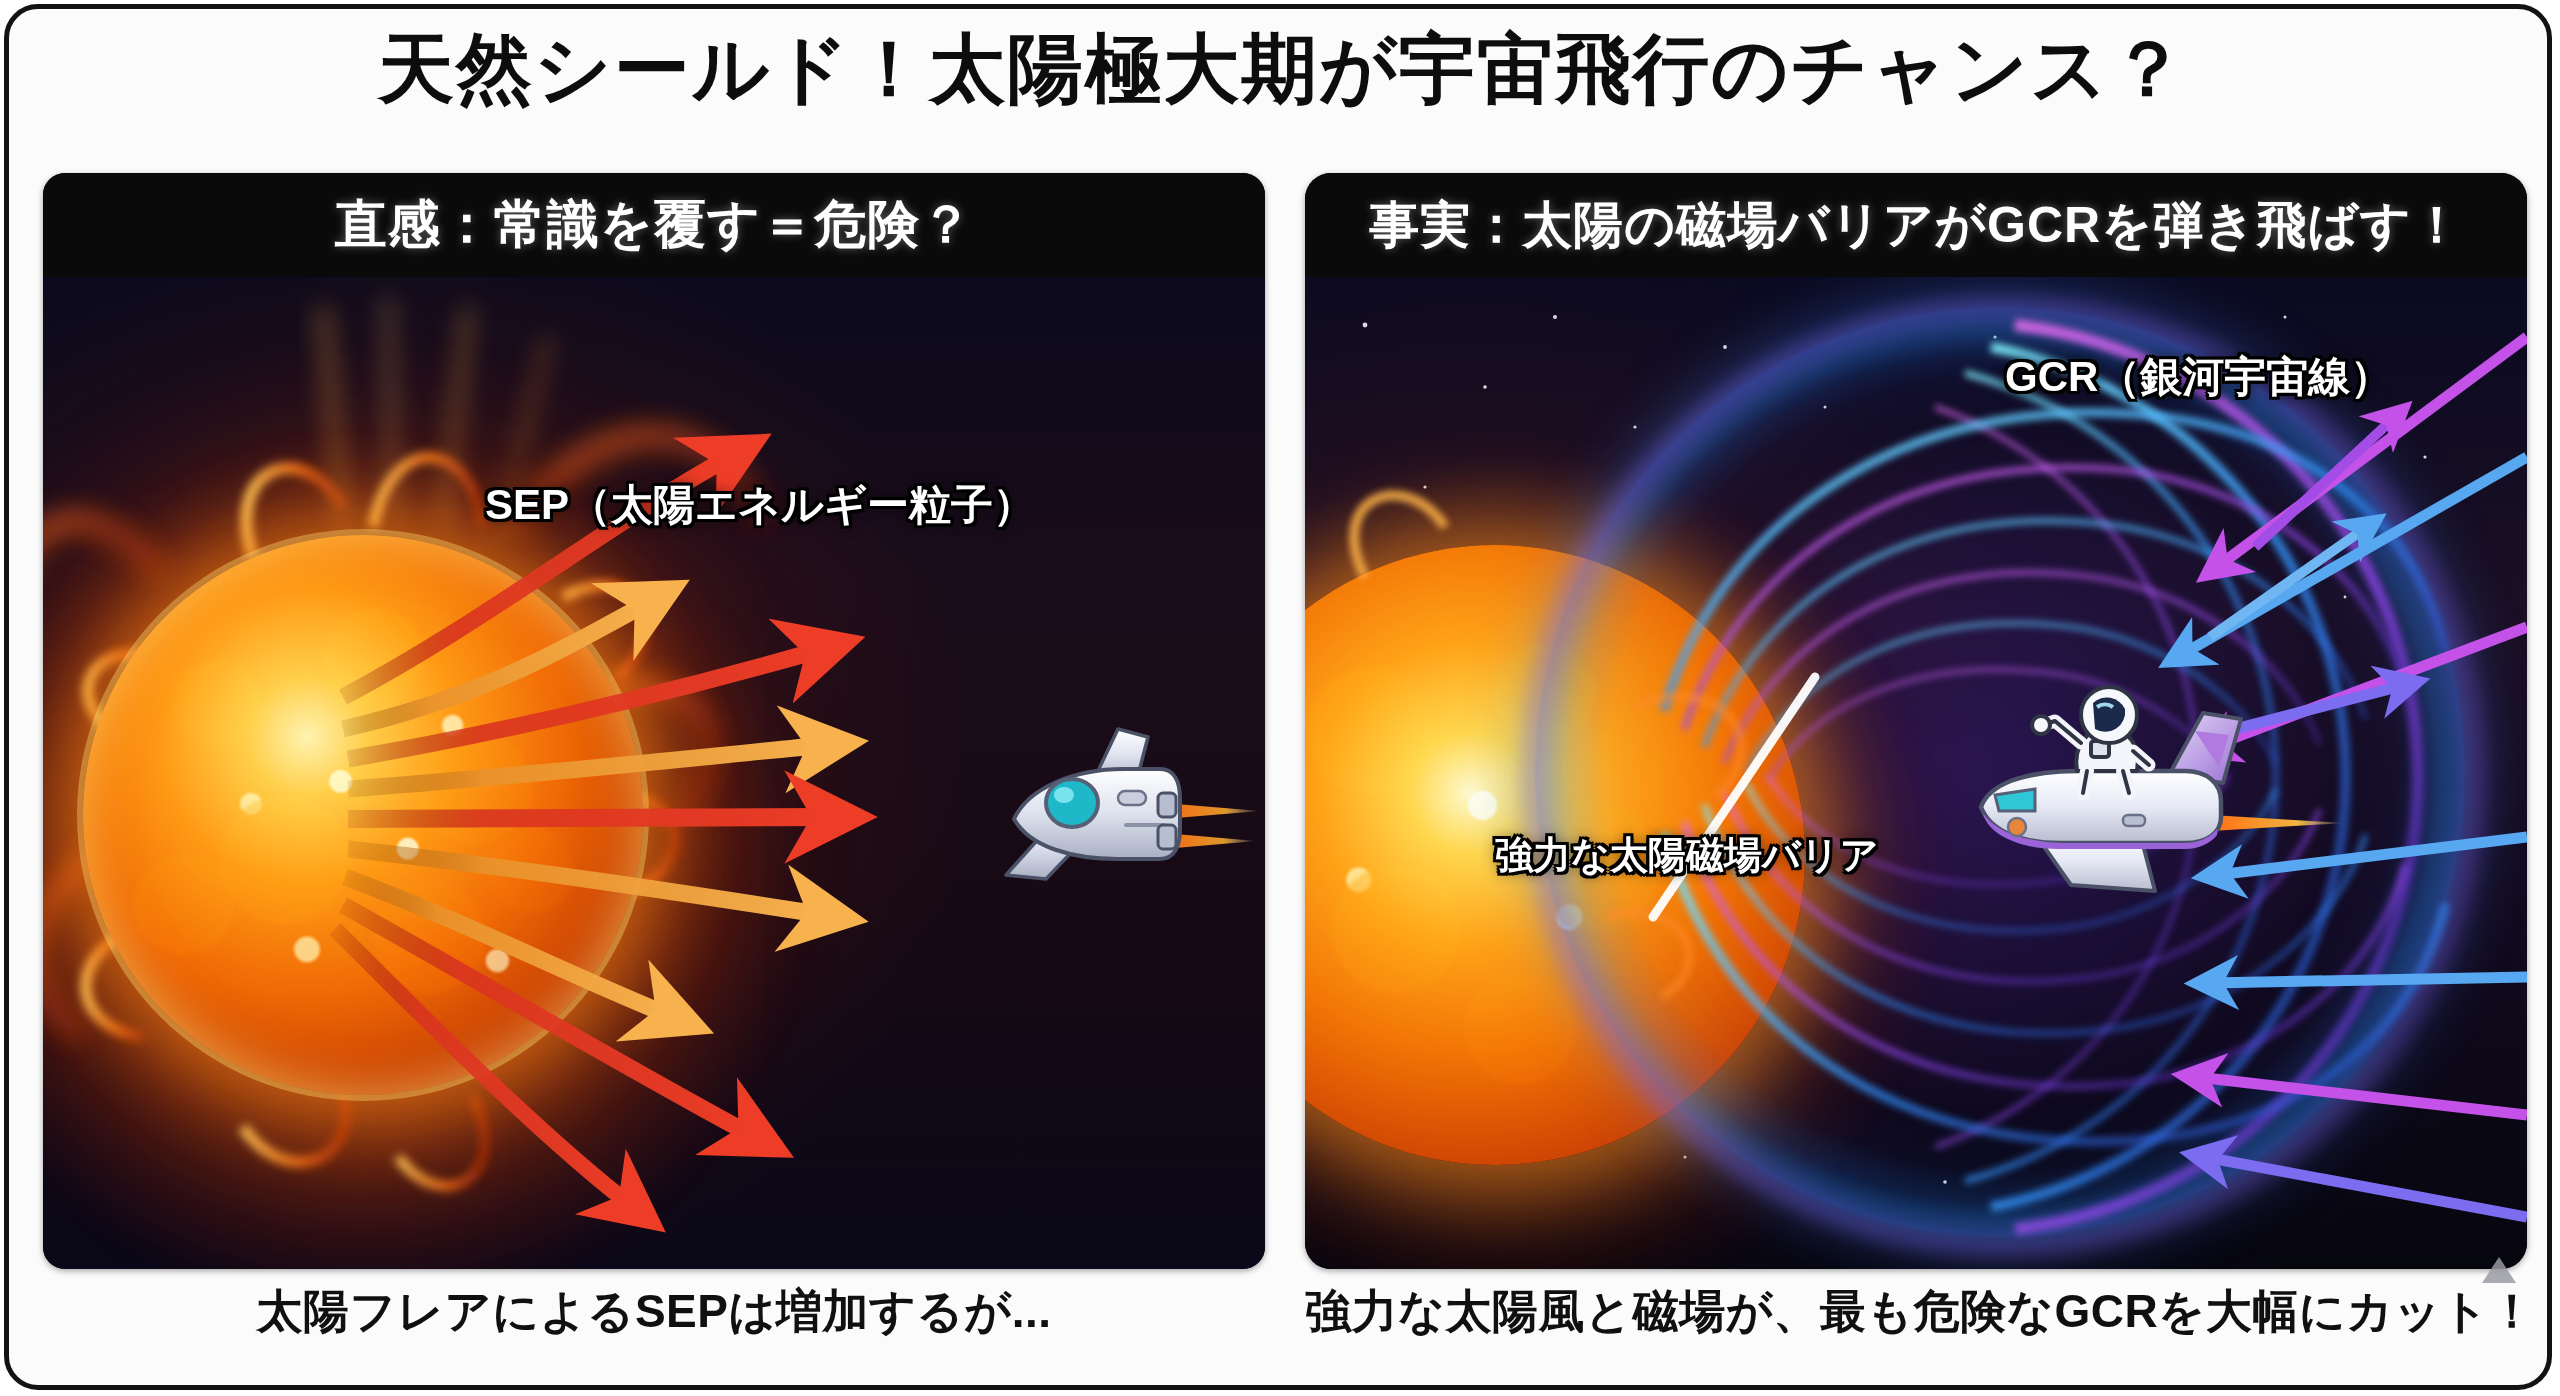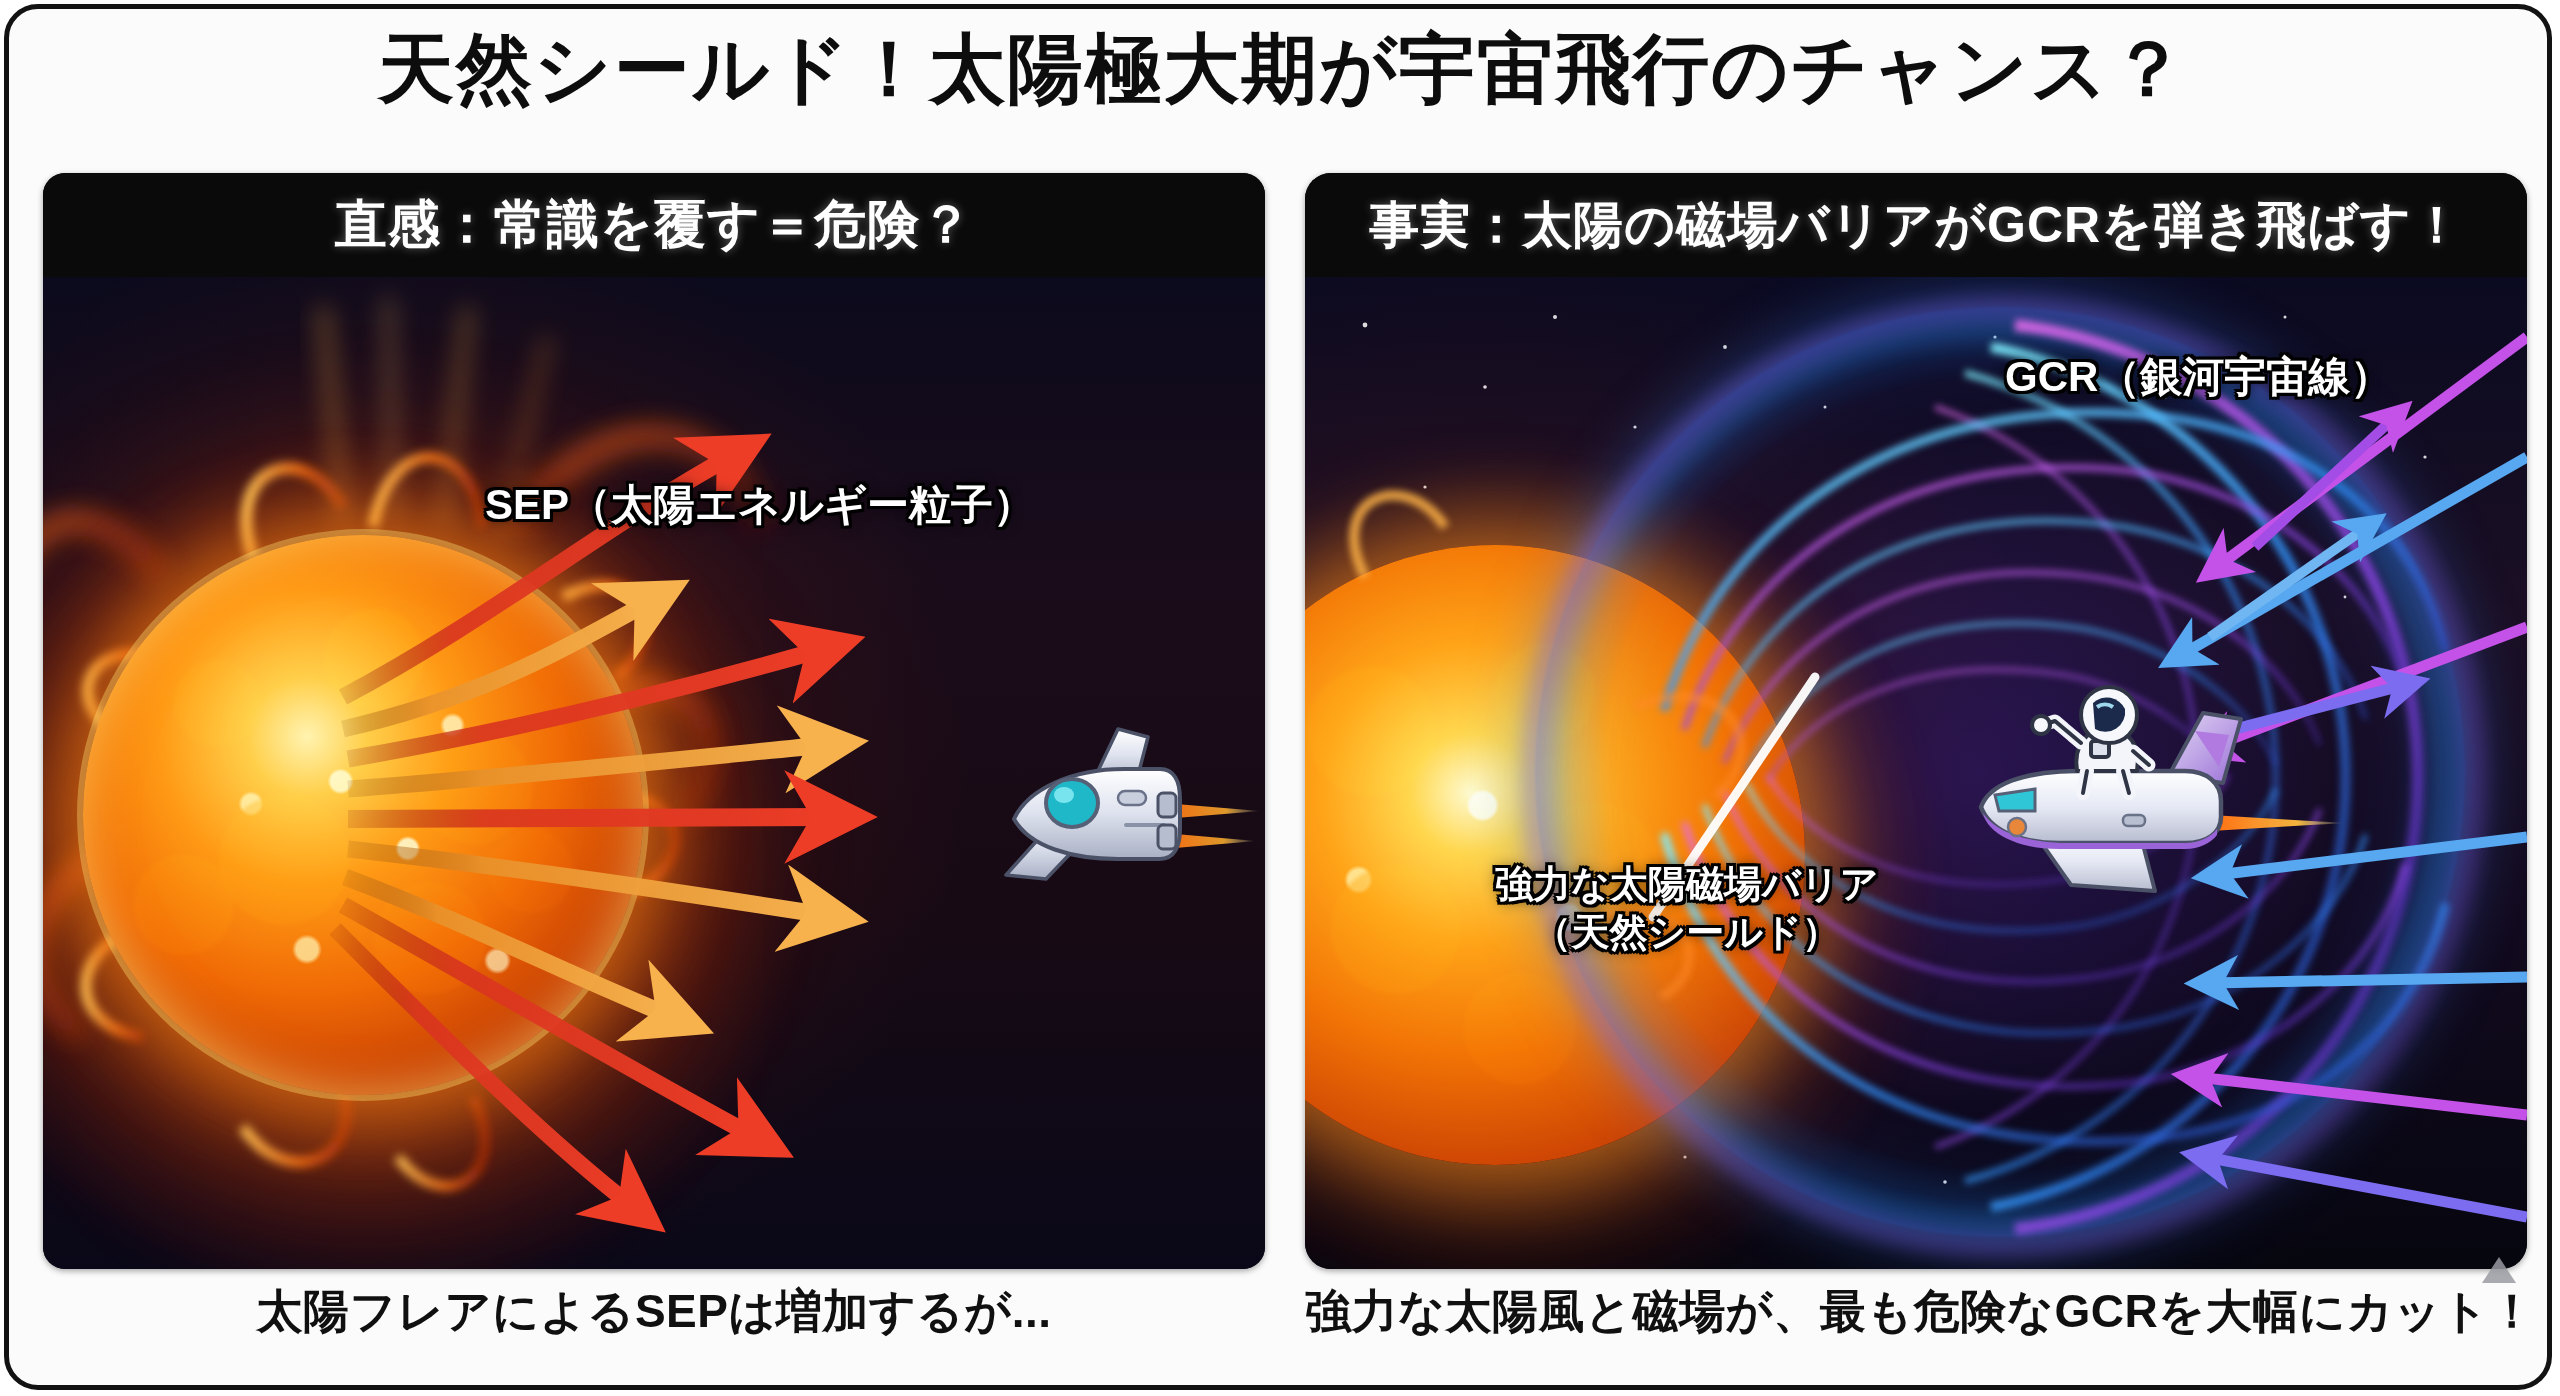--- a/index.html
+++ b/index.html
@@ -150,21 +150,21 @@
     color:#ffffff;font-weight:bold;
     text-shadow:
       -3px -3px 0 #000, 3px -3px 0 #000, -3px 3px 0 #000, 3px 3px 0 #000,
       0 -3px 0 #000, 0 3px 0 #000, -3px 0 0 #000, 3px 0 0 #000,
       0 0 14px rgba(0,0,0,.9);
     white-space:nowrap;
     z-index:30;
   }
   #lbl-sep{left:418px;top:200px;font-size:42px;padding-left:24px;}
   #lbl-gcr{left:700px;top:72px;font-size:42px;}
-  #lbl-barrier{left:190px;top:555px;font-size:38px;line-height:1.25;text-align:center;margin-top:29px;}
+  #lbl-barrier{left:190px;top:555px;font-size:38px;line-height:1.25;text-align:center;}
 
   
   .caption{
     position:absolute;top:1272px;
     font-size:46px;font-weight:bold;color:#101010;
     text-align:center;white-space:nowrap;
     letter-spacing:.5px;
   }
   #caption-left{left:34px;width:1222px;}
   #caption-right{left:1296px;width:1222px;}
@@ -498,21 +498,20 @@
       </svg>
 
       <svg width="1222" height="992" style="position:absolute;left:0;top:0;z-index:29;">
         <path d="M348,640 L510,400" stroke="#ffffff" stroke-width="9" stroke-linecap="round" opacity=".95"></path>
       </svg>
 
       <div class="stage-label" id="lbl-gcr">GCR（銀河宇宙線）</div>
 
       <div class="stage-label" id="lbl-barrier">
         <div>強力な太陽磁場バリア</div>
-        <div>（天然シールド）</div>
       </div>
     </div>
   </div>
 
   <div class="caption" id="caption-left">太陽フレアによるSEPは増加するが...</div>
   <div class="caption" id="caption-right">強力な太陽風と磁場が、最も危険なGCRを大幅にカット！</div>
 
   <div id="scroll-indicator"></div>
 
 </div>

